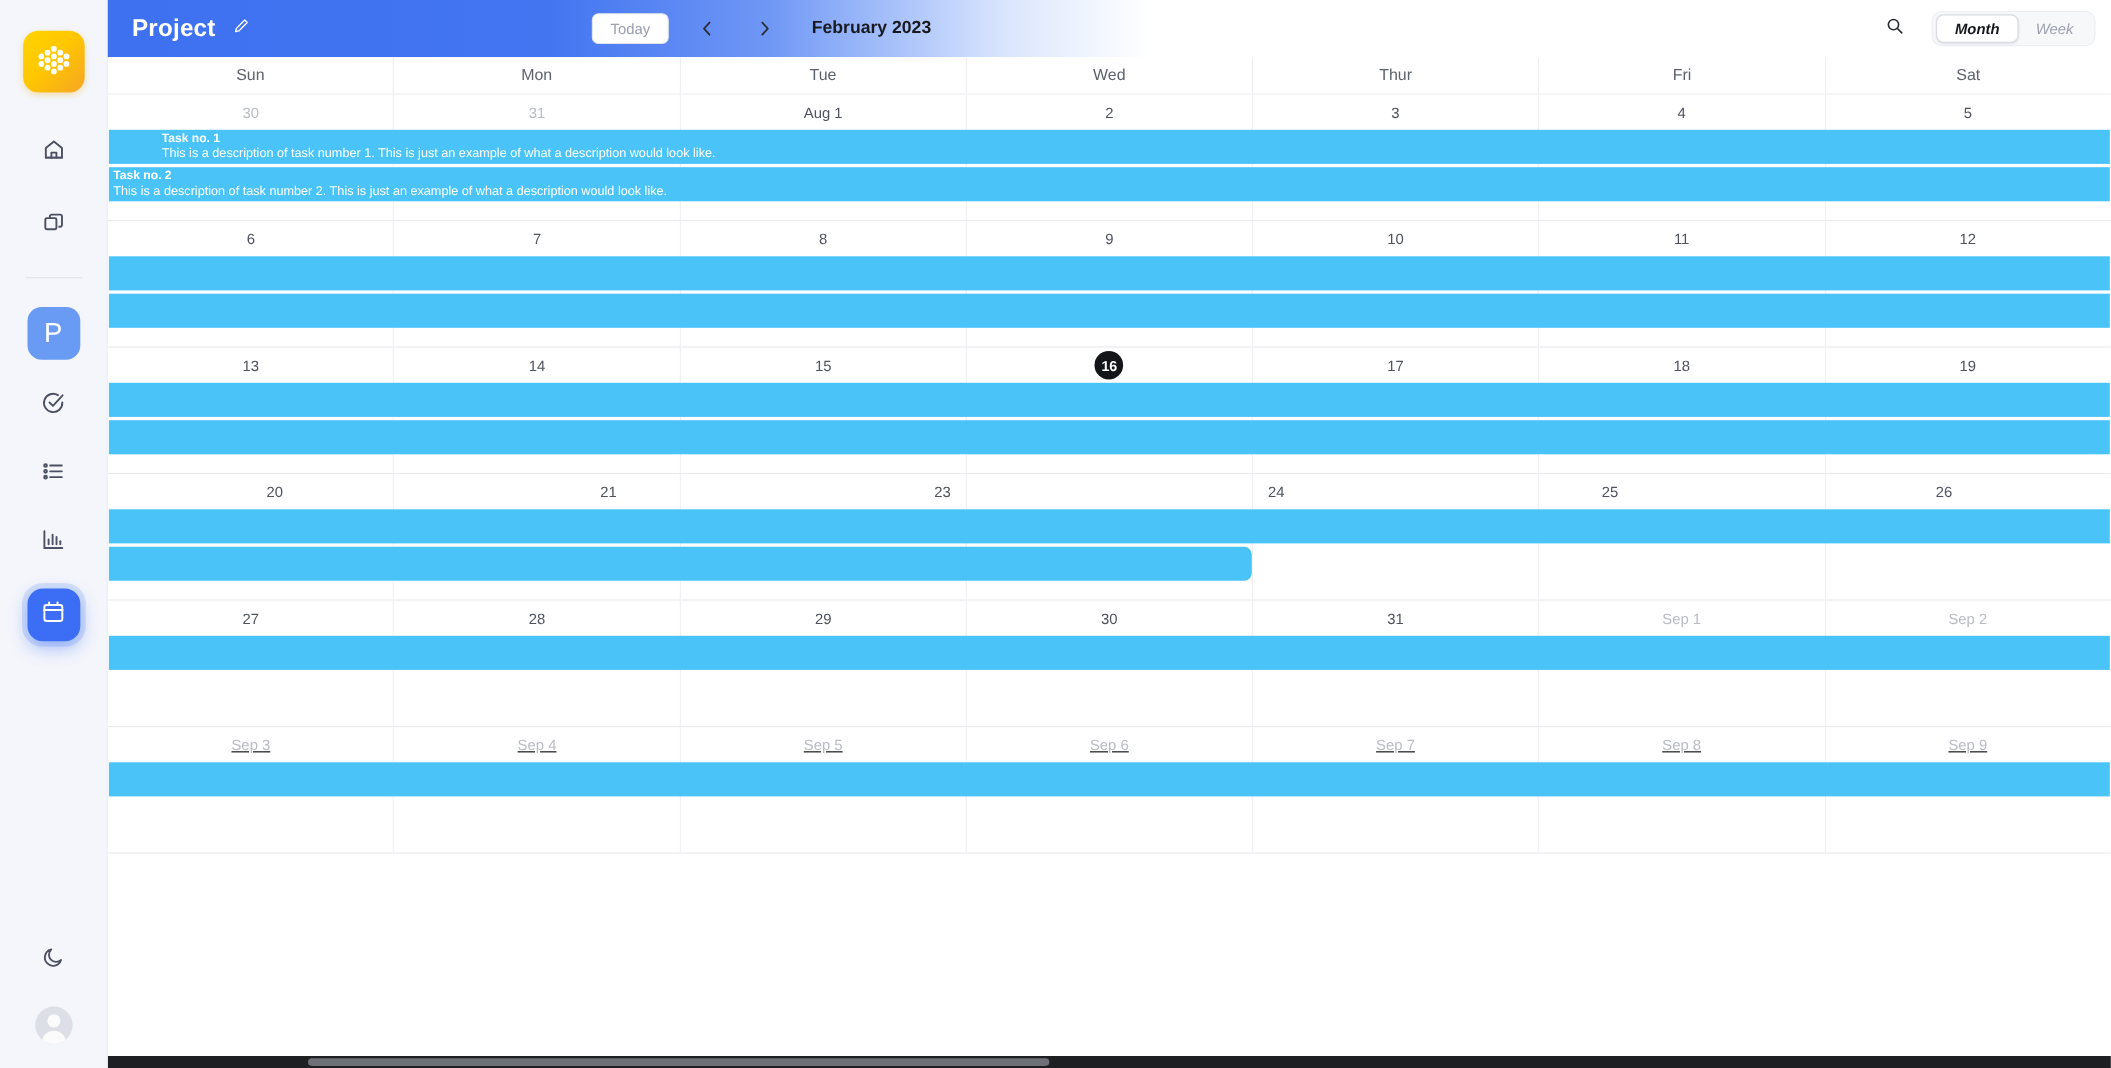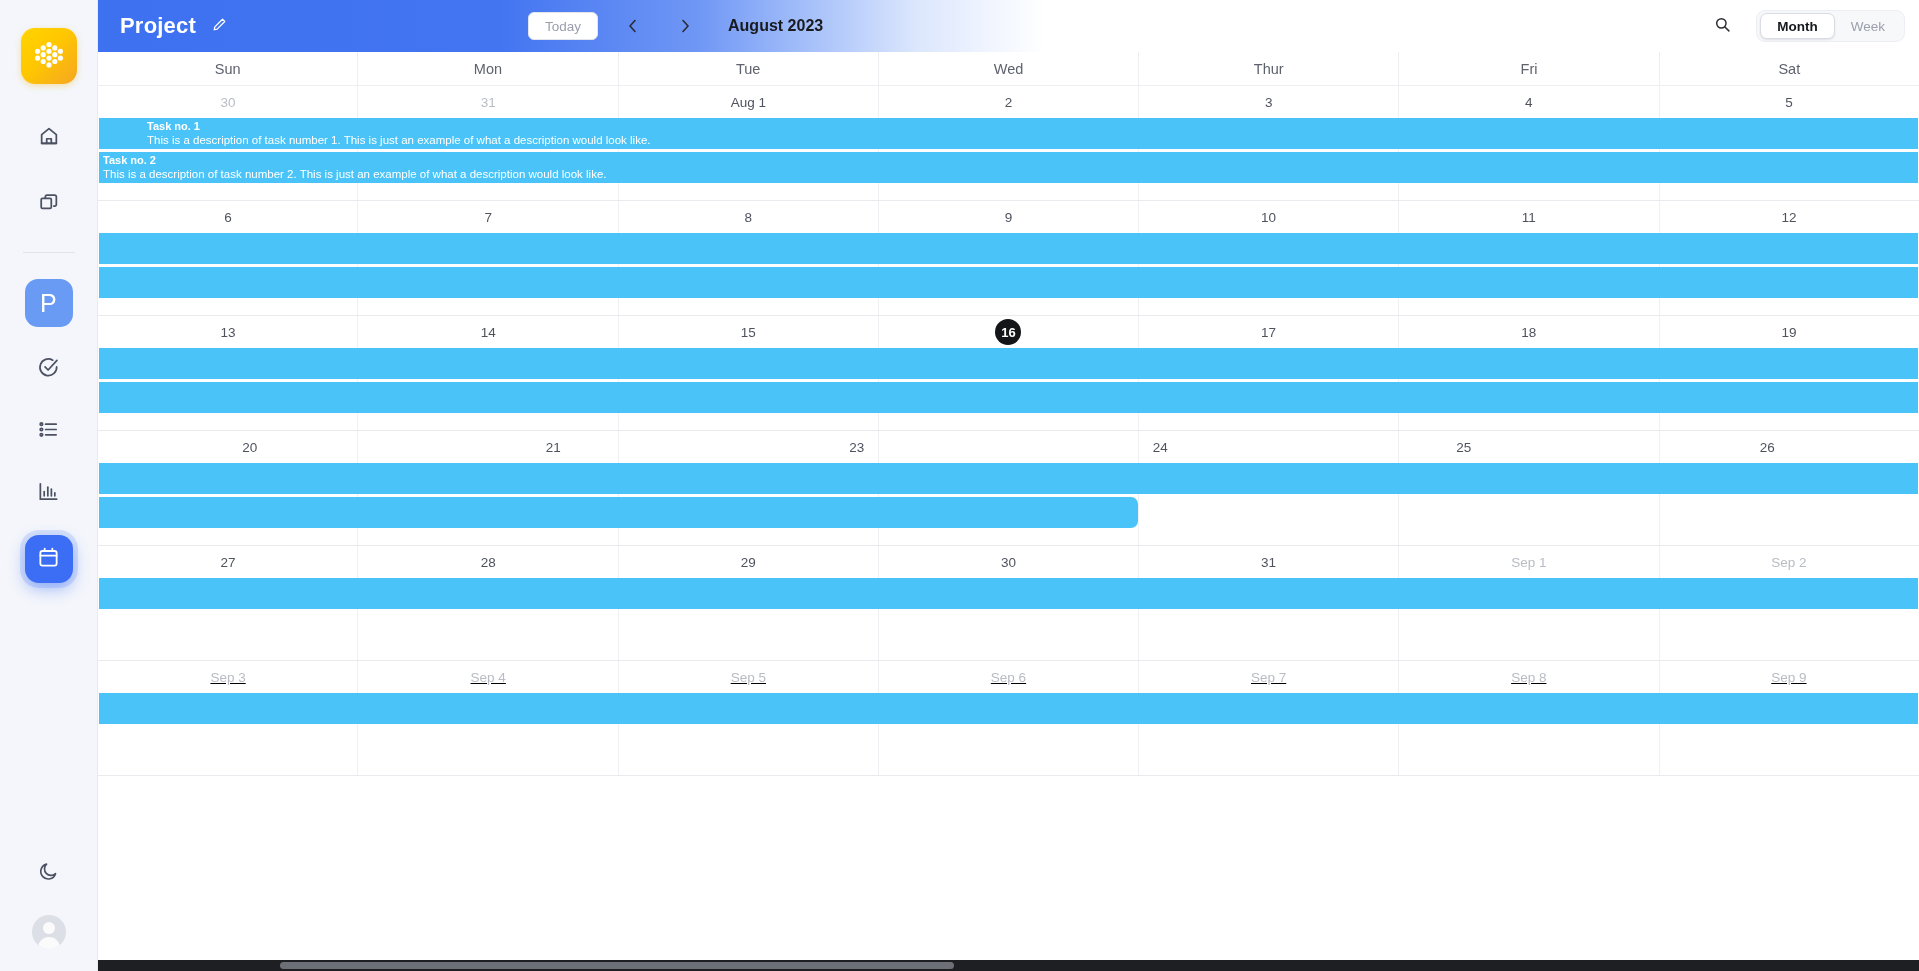--- a/index.html
+++ b/index.html
@@ -70,21 +70,21 @@
     position: relative;
     display: flex; align-items: center;
     background: linear-gradient(to right, #3e71f0 0%, #4375f1 22%, #6f97f5 33%, #aec6fa 40%, #dce7fd 45%, #ffffff 52%, #ffffff 100%);
   }
   .project-title {
     margin-left: 22px; color: #ffffff;
     font-size: 22px; font-weight: bold; letter-spacing: .2px;
   }
   .edit-icon { margin-left: 16px; color: #fff; display: flex; align-items: center; cursor: pointer; }
   .topbar-center {
-    position: absolute; left: 430px; top: 0; height: 52px;
+    position: absolute; left: 440px; top: 0; height: 52px;
     display: flex; align-items: center; gap: 0;
   }
   .today-btn {
     height: 28px; padding: 0 16px;
     border: 1px solid #e2e5ec; border-radius: 6px;
     background: #fff; color: #9a9ead; font-size: 13.5px;
     display: flex; align-items: center; cursor: pointer;
   }
   .chev {
     width: 34px; height: 34px; margin-left: 18px;
@@ -100,21 +100,21 @@
   }
   .search-btn { width: 24px; height: 24px; display: flex; align-items: center; justify-content: center; color: #2b2d33; cursor: pointer; }
   .seg {
     display: flex; align-items: center;
     background: #f7f8fa; border: 1px solid #eceef3;
     border-radius: 9px; padding: 3px; height: 32px;
   }
   .seg-item {
     height: 26px; padding: 0 16px; border-radius: 7px;
     display: flex; align-items: center; justify-content: center;
-    font-size: 13.5px; color: #9ca0ae; cursor: pointer;
+    font-size: 13.5px; color: #9ca0ae; cursor: pointer; font-style: italic;
   }
   .seg-item.active {
     background: #fff; color: #16181d; font-weight: bold;
     border: 1px solid #d9dce3;
     box-shadow: 0 1px 2px rgba(20,22,28,.10);
   }
 
   
   .cal-wrap { flex: 1 1 auto; position: relative; overflow: hidden; background: #fff; }
 
@@ -299,21 +299,21 @@
         <div class="chev">
           <svg width="12" height="16" viewBox="0 0 12 16" fill="none" stroke="currentColor" stroke-width="1.6" stroke-linecap="round" stroke-linejoin="round">
             <path d="M8 2.5 3 8l5 5.5"></path>
           </svg>
         </div>
         <div class="chev">
           <svg width="12" height="16" viewBox="0 0 12 16" fill="none" stroke="currentColor" stroke-width="1.6" stroke-linecap="round" stroke-linejoin="round">
             <path d="M4 2.5 9 8l-5 5.5"></path>
           </svg>
         </div>
-        <div class="month-label">August 2023</div>
+        <div class="month-label">February 2023</div>
       </div>
 
       <div class="topbar-right">
         <div class="search-btn">
           <span>
             <svg width="17" height="17" viewBox="0 0 24 24" fill="none" stroke="currentColor" stroke-width="2.1" stroke-linecap="round">
               <circle cx="10.4" cy="10.4" r="6.6"></circle>
                 <path d="M15.4 15.4 21 21"></path>
             </svg>
           </span>

